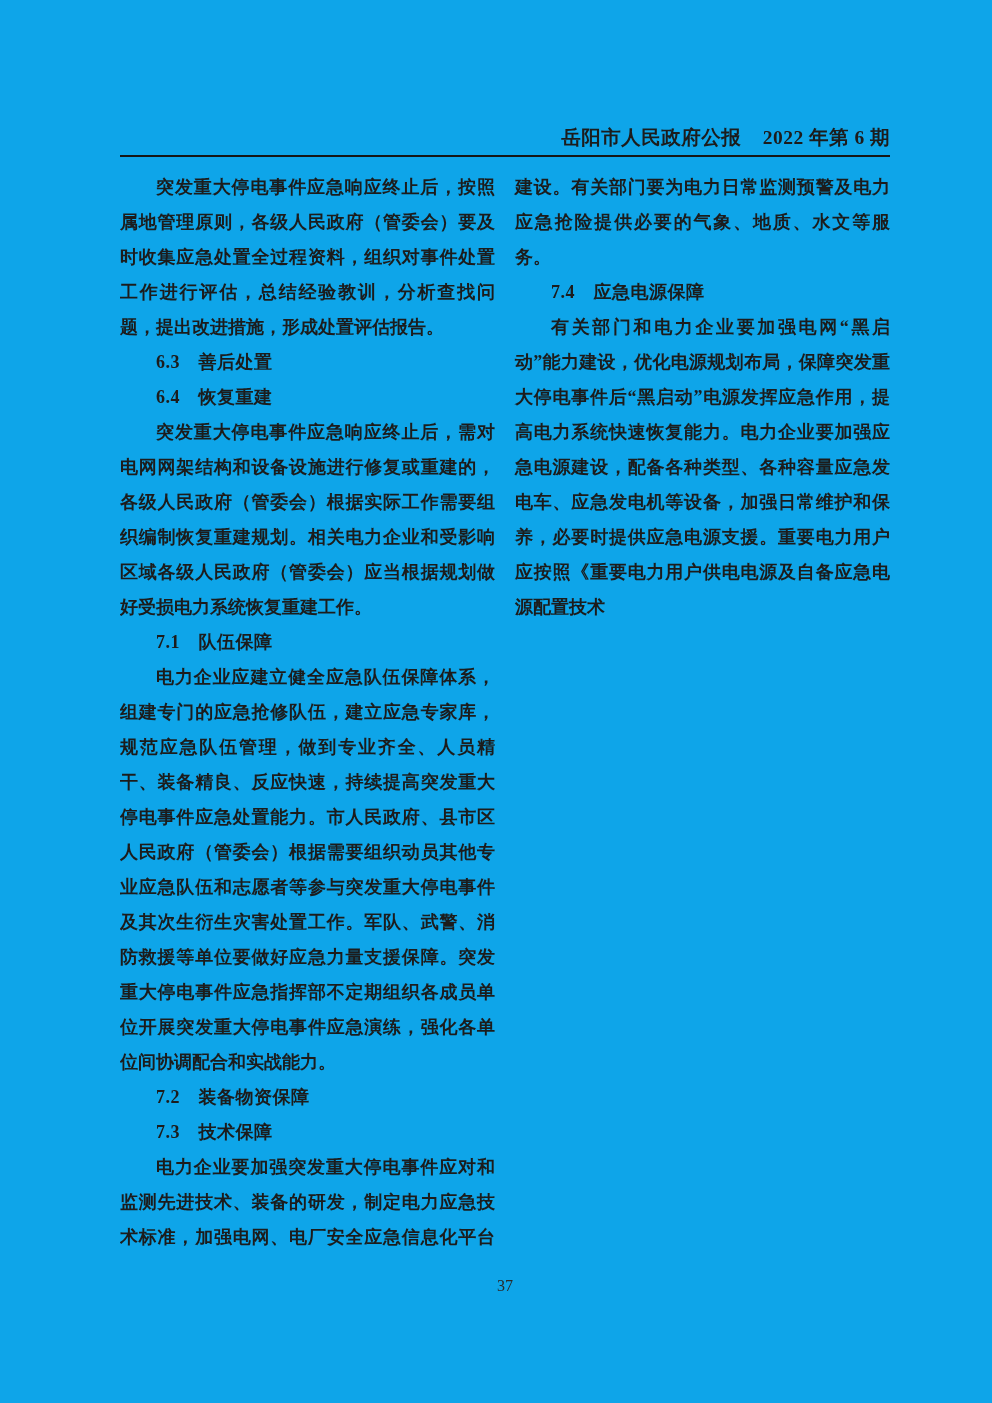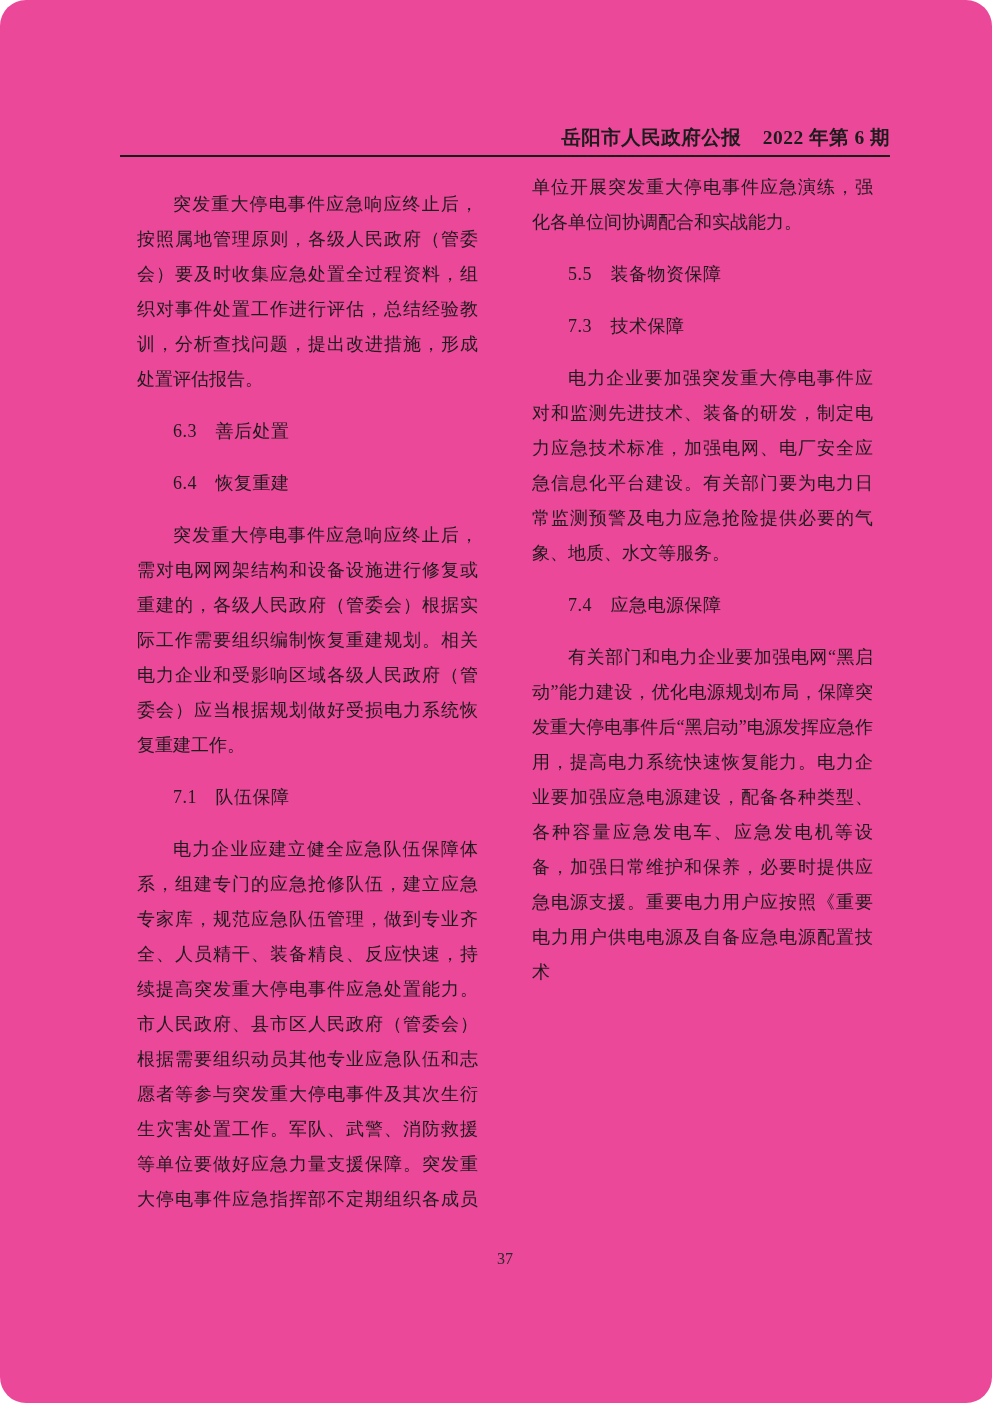--- a/index.html
+++ b/index.html
@@ -11,22 +11,21 @@
     height: 1403px;
     position: relative;
     background: #ffffff;
     font-family: "Liberation Serif", "DejaVu Serif", serif;
     color: #1c1c1c;
     overflow: hidden;
   }
   .page {
     position: absolute;
     inset: 0;
-    background: #ec4899;
-    border-radius: 26px;
+    background: #0ea5e9;
   }
   .running-header {
     position: absolute;
     left: 120px;
     top: 126px;
     width: 770px;
     text-align: right;
     font-size: 19.5px;
     font-weight: bold;
     line-height: 24px;
@@ -46,33 +45,34 @@
     height: 1090px;
     column-count: 2;
     column-gap: 20px;
     column-fill: auto;
     overflow: hidden;
     font-size: 18px;
     line-height: 35px;
     text-align: justify;
   }
   .body-columns p {
-    margin: 17px;
+    margin: 0;
     padding: 0;
     text-indent: 2em;
     word-break: break-all;
+    font-weight: bold;
   }
   .body-columns p.heading {
     text-indent: 2em;
     letter-spacing: 0.5px;
   }
   .page-footer {
     position: absolute;
     left: 120px;
-    top: 1249px;
+    top: 1276px;
     width: 770px;
     text-align: center;
     font-size: 16px;
     line-height: 20px;
     color: #2a2a2a;
   }
 </style>
 </head>
 <body>
 
@@ -82,21 +82,21 @@
     <span class="pub">岳阳市人民政府公报</span><span class="issue">2022 年第 6 期</span>
   </div>
 
   <div class="body-columns">
     <p class="para">突发重大停电事件应急响应终止后，按照属地管理原则，各级人民政府（管委会）要及时收集应急处置全过程资料，组织对事件处置工作进行评估，总结经验教训，分析查找问题，提出改进措施，形成处置评估报告。</p>
     <p class="heading">6.3　善后处置</p>
     <p class="heading">6.4　恢复重建</p>
     <p class="para">突发重大停电事件应急响应终止后，需对电网网架结构和设备设施进行修复或重建的，各级人民政府（管委会）根据实际工作需要组织编制恢复重建规划。相关电力企业和受影响区域各级人民政府（管委会）应当根据规划做好受损电力系统恢复重建工作。</p>
     <p class="heading">7.1　队伍保障</p>
     <p class="para">电力企业应建立健全应急队伍保障体系，组建专门的应急抢修队伍，建立应急专家库，规范应急队伍管理，做到专业齐全、人员精干、装备精良、反应快速，持续提高突发重大停电事件应急处置能力。市人民政府、县市区人民政府（管委会）根据需要组织动员其他专业应急队伍和志愿者等参与突发重大停电事件及其次生衍生灾害处置工作。军队、武警、消防救援等单位要做好应急力量支援保障。突发重大停电事件应急指挥部不定期组织各成员单位开展突发重大停电事件应急演练，强化各单位间协调配合和实战能力。</p>
-    <p class="heading">5.5　装备物资保障</p>
+    <p class="heading">7.2　装备物资保障</p>
     <p class="heading">7.3　技术保障</p>
     <p class="para">电力企业要加强突发重大停电事件应对和监测先进技术、装备的研发，制定电力应急技术标准，加强电网、电厂安全应急信息化平台建设。有关部门要为电力日常监测预警及电力应急抢险提供必要的气象、地质、水文等服务。</p>
     <p class="heading">7.4　应急电源保障</p>
     <p class="para">有关部门和电力企业要加强电网“黑启动”能力建设，优化电源规划布局，保障突发重大停电事件后“黑启动”电源发挥应急作用，提高电力系统快速恢复能力。电力企业要加强应急电源建设，配备各种类型、各种容量应急发电车、应急发电机等设备，加强日常维护和保养，必要时提供应急电源支援。重要电力用户应按照《重要电力用户供电电源及自备应急电源配置技术</p>
   </div>
 
   <div class="page-footer">
     <span>37</span>
   </div>
 

